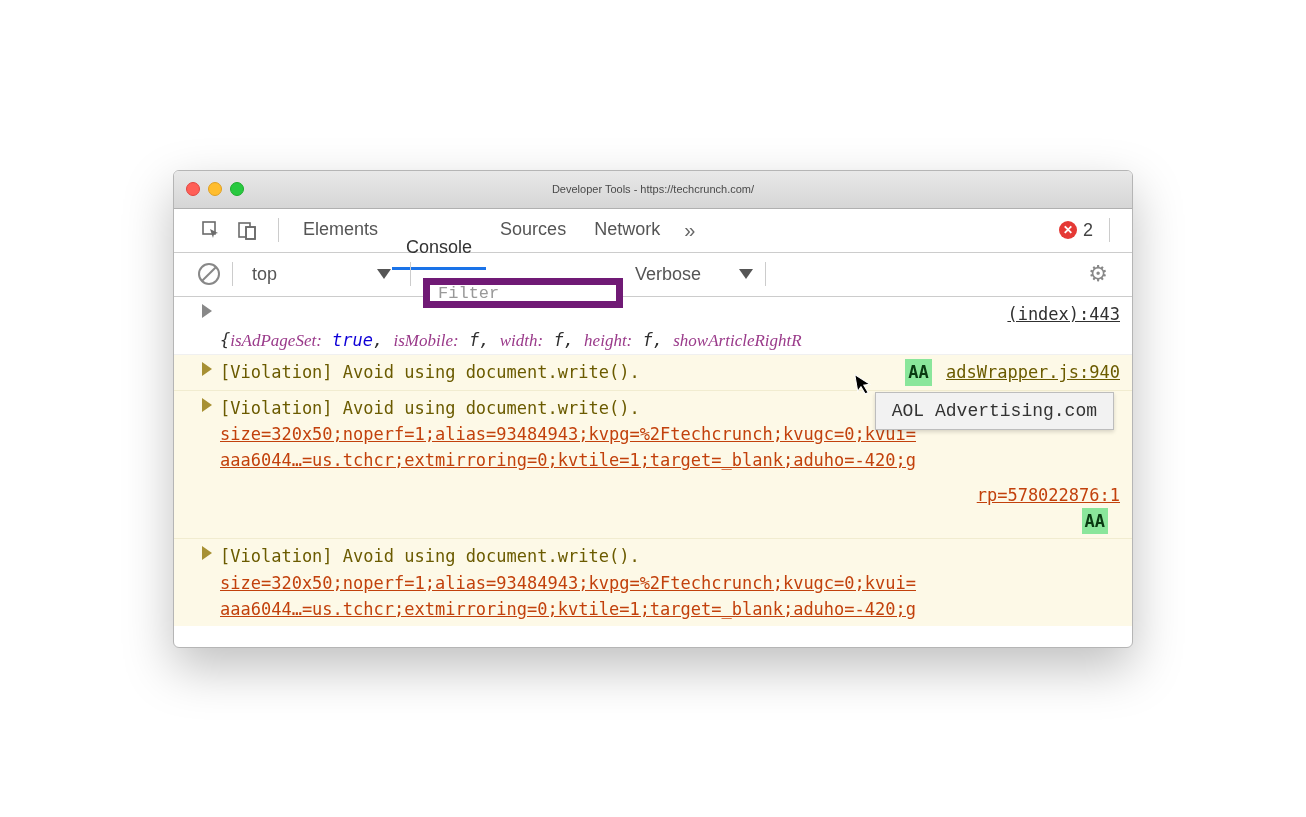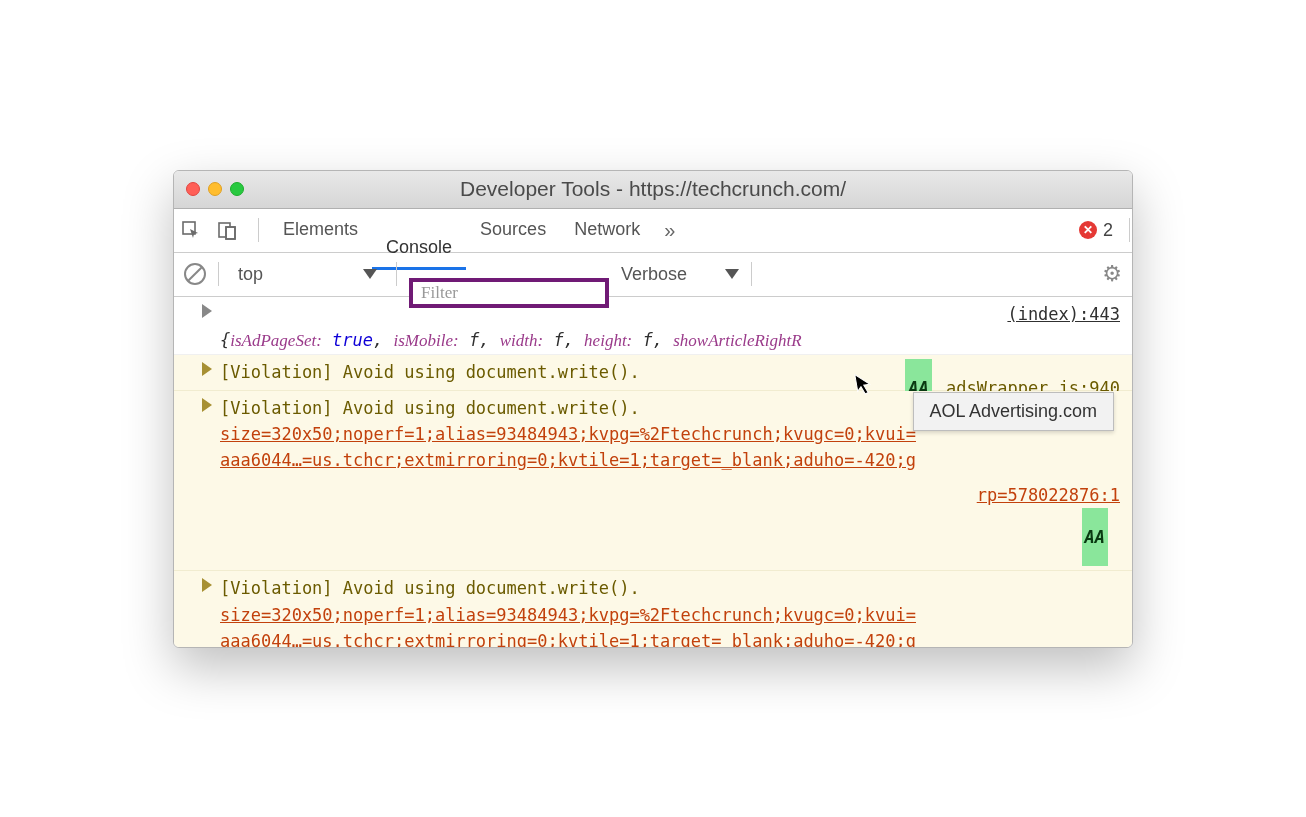--- a/index.html
+++ b/index.html
@@ -36,56 +36,56 @@
     .traffic-light {
       width: 14px; height: 14px;
       border-radius: 50%;
     }
     .tl-close { background:#ff5f57; border:1px solid #e14540; }
     .tl-min   { background:#ffbd2e; border:1px solid #dfa023; }
     .tl-max   { background:#28c940; border:1px solid #1dad2c; }
     .title {
       position:absolute; left:0; right:0;
       text-align:center;
-      font-size:21px;
+      font-size:11px;
       color:#4a4a4a;
       pointer-events:none;
     }
     .tabbar {
       height:44px;
       border-bottom:1px solid #ccc;
       display:flex;
       align-items:center;
-      padding:0 2px;
+      padding:0 22px;
       font-size:18px;
       color:#555;
     }
     .tabbar .icon-btn { width:30px; height:30px; display:flex; align-items:center; justify-content:center; margin-right:6px; color:#6b6b6b;}
     .tabbar-sep { width:1px; height:24px; background:#ccc; margin:0 10px;}
     .tab { padding:10px 14px 12px; cursor:default; }
     .tab.active { color:#333; border-bottom:3px solid #1a73e8; padding-bottom:9px;margin-top:37px;}
     .more { padding:0 10px; font-size:20px; color:#666;}
     .tab-spacer { flex:1; }
     .error-count { display:flex; align-items:center; gap:6px; font-size:18px; color:#444; padding-right:8px;}
     .err-icon { width:18px; height:18px; border-radius:50%; background:#e53935; display:flex; align-items:center; justify-content:center; color:#fff; font-size:12px; font-weight:700;}
     .filterbar {
       height:44px;
       border-bottom:1px solid #ccc;
       display:flex;
       align-items:center;
-      padding:0 10px;
+      padding:0 24px;
       gap:12px;
       font-size:18px;
       color:#555;
     }
     .clear-icon { width:22px; height:22px; border:2px solid #888; border-radius:50%; position:relative;}
     .clear-icon::after{content:""; position:absolute; width:20px; height:2px; background:#888; top:8px; left:-1px; transform:rotate(-45deg);}
     .ctx-select { display:flex; align-items:center; gap:100px; border:1px solid transparent; padding:4px 6px;}
     .caret { display:inline-block; width:0; height:0; border-left:7px solid transparent; border-right:7px solid transparent; border-top:10px solid #555;}
-    .filter-input { border:4px solid #701a75; height:30px; width:200px; padding:0 8px; font-size:17px; color:#333; font-family:Liberation Serif, serif;margin-top:38px;}
+    .filter-input { border:7px solid #701a75; height:30px; width:200px; padding:0 8px; font-size:17px; color:#333; font-family:Liberation Mono, monospace;margin-top:38px;}
     .filter-input::placeholder{color:#999;}
     .level-select { display:flex; align-items:center; gap:38px; }
     .gear { margin-left:auto; font-size:22px; color:#888;}
     .console {
       font-family: Menlo, Consolas, monospace;
       font-size:17px;
       color:#303030;
       height:350px;
       overflow:hidden;
       position:relative;
@@ -94,26 +94,26 @@
     .row.warn { background:#fdf9e7; color:#6b5b00; border-bottom:1px solid #f1ecd0;}
     .src-link { float:right; text-decoration:underline; font-family:Menlo,monospace; color:#303030;}
     .row.warn .src-link{ color:#6b5b00;}
     .row.warn .sub-link{ text-decoration:underline; color:#c2410c;margin-top:8px;}
     .disclosure { position:absolute; left:28px; top:7px; display:inline-block; width:0;height:0;border-top:7px solid transparent;border-bottom:7px solid transparent;border-left:10px solid #888;}
     .row.warn .disclosure{ border-left-color:#a79033;}
     .row .content{ margin-left:18px; display:block;}
     .obj-key{ font-style:italic; color:#9a3a8a;font-family:Liberation Serif, serif;}
     .obj-val-true{ color:#0e00d7; font-style:italic;}
     .obj-fn{ font-style:italic; color:#303030;}
-    .badge-aa{ display:inline-block; background:#8ae69b; color:#0a3a12; padding:16px 3px; font-weight:600;font-style:italic;}
+    .badge-aa{ display:inline-block; background:#8ae69b; color:#0a3a12; padding:0 3px; font-weight:600;}
     .aa-right{ text-align:right; padding-right:12px;}
     .tooltip{
       position:absolute; right:18px; top:95px;
       background:#f2f2f2; border:1px solid #bdbdbd;
-      padding:8px 16px; font-family:Liberation Sans, sans-serif;
+      padding:8px 16px; font-family:Liberation Mono, monospace;
       font-size:18px; color:#333; box-shadow:0 2px 4px rgba(0,0,0,0.15);
     }
     .cursor-arrow{ position:absolute; left:682px; top:75px; font-size:20px; color:#000; transform: rotate(-10deg); pointer-events:none;}
     .sep-vert{ width:1px; height:24px; background:#ccc;}
   </style>
 </head>
 <body>
 
 <div class="window">
 

